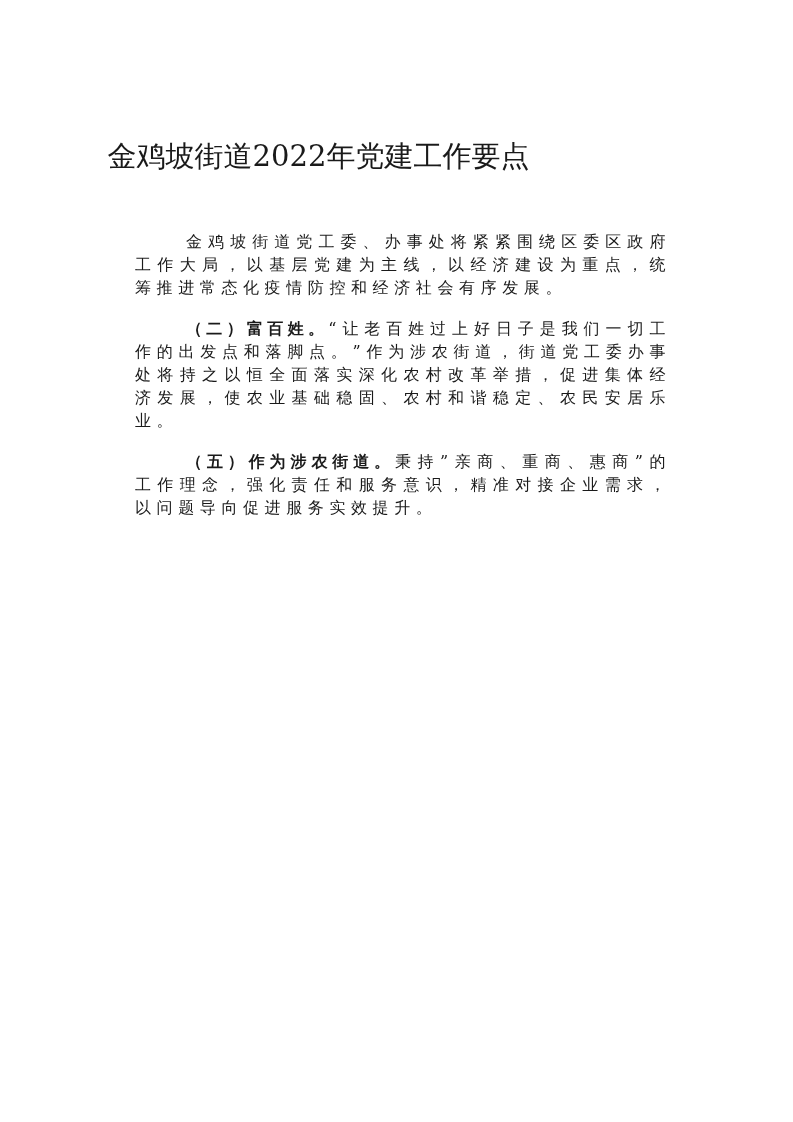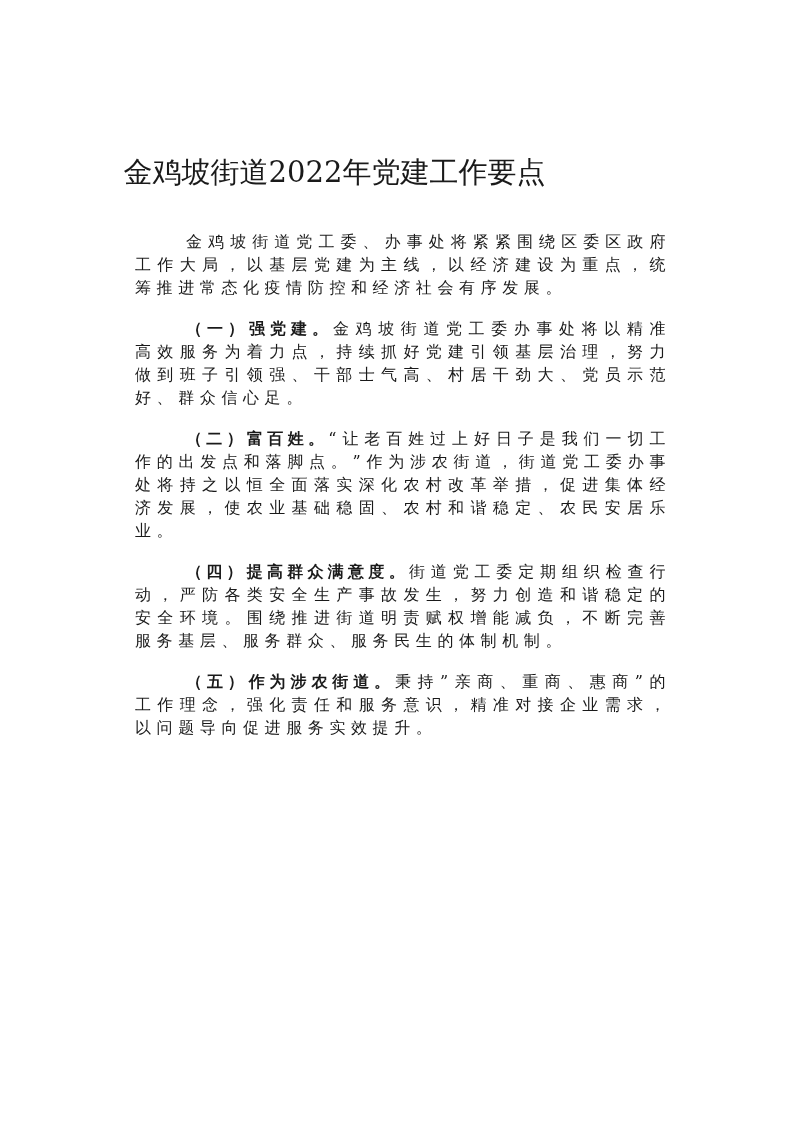--- a/index.html
+++ b/index.html
@@ -26,21 +26,21 @@
     .title {
       position: absolute;
       left: 0;
       top: 136px;
       width: 637px;
       text-align: center;
       font-size: 29px;
       line-height: 40px;
       font-weight: normal;
       letter-spacing: 0px;
-      margin: 16px;
+      margin: 0;
     }
     .body {
       position: absolute;
       left: 117px;
       top: 212px;
       width: 572px;
     }
     .para {
       margin: 18px;
       font-size: 16px;
@@ -58,30 +58,24 @@
   </style>
 </head>
 <body>
 
 <div class="page">
   <h1 class="title">金鸡坡街道2022年党建工作要点</h1>
 
   <div class="body">
     <p class="para">金鸡坡街道党工委、办事处将紧紧围绕区委区政府工作大局，以基层党建为主线，以经济建设为重点，统筹推进常态化疫情防控和经济社会有序发展。</p>
 
-    <p class="para">
-      <span class="lead">（一）强党建。</span><span>金鸡坡街道党工委办事处将以精准高效服务为着力点，持续抓好党建引领基层治理，努力做到班子引领强、干部士气高、村居干劲大、党员示范好、群众信心足。</span>
-    </p>
 
     <p class="para">
       <span class="lead">（二）富百姓。</span><span>“让老百姓过上好日子是我们一切工作的出发点和落脚点。”作为涉农街道，街道党工委办事处将持之以恒全面落实深化农村改革举措，促进集体经济发展，使农业基础稳固、农村和谐稳定、农民安居乐业。</span>
     </p>
 
 
-    <p class="para">
-      <span class="lead">（四）提高群众满意度。</span><span>街道党工委定期组织检查行动，严防各类安全生产事故发生，努力创造和谐稳定的安全环境。围绕推进街道明责赋权增能减负，不断完善服务基层、服务群众、服务民生的体制机制。</span>
-    </p>
 
     <p class="para">
       <span class="lead">（五）作为涉农街道。</span><span>秉持”亲商、重商、惠商”的工作理念，强化责任和服务意识，精准对接企业需求，以问题导向促进服务实效提升。</span>
     </p>
   </div>
 </div>
 
 </body></html>

